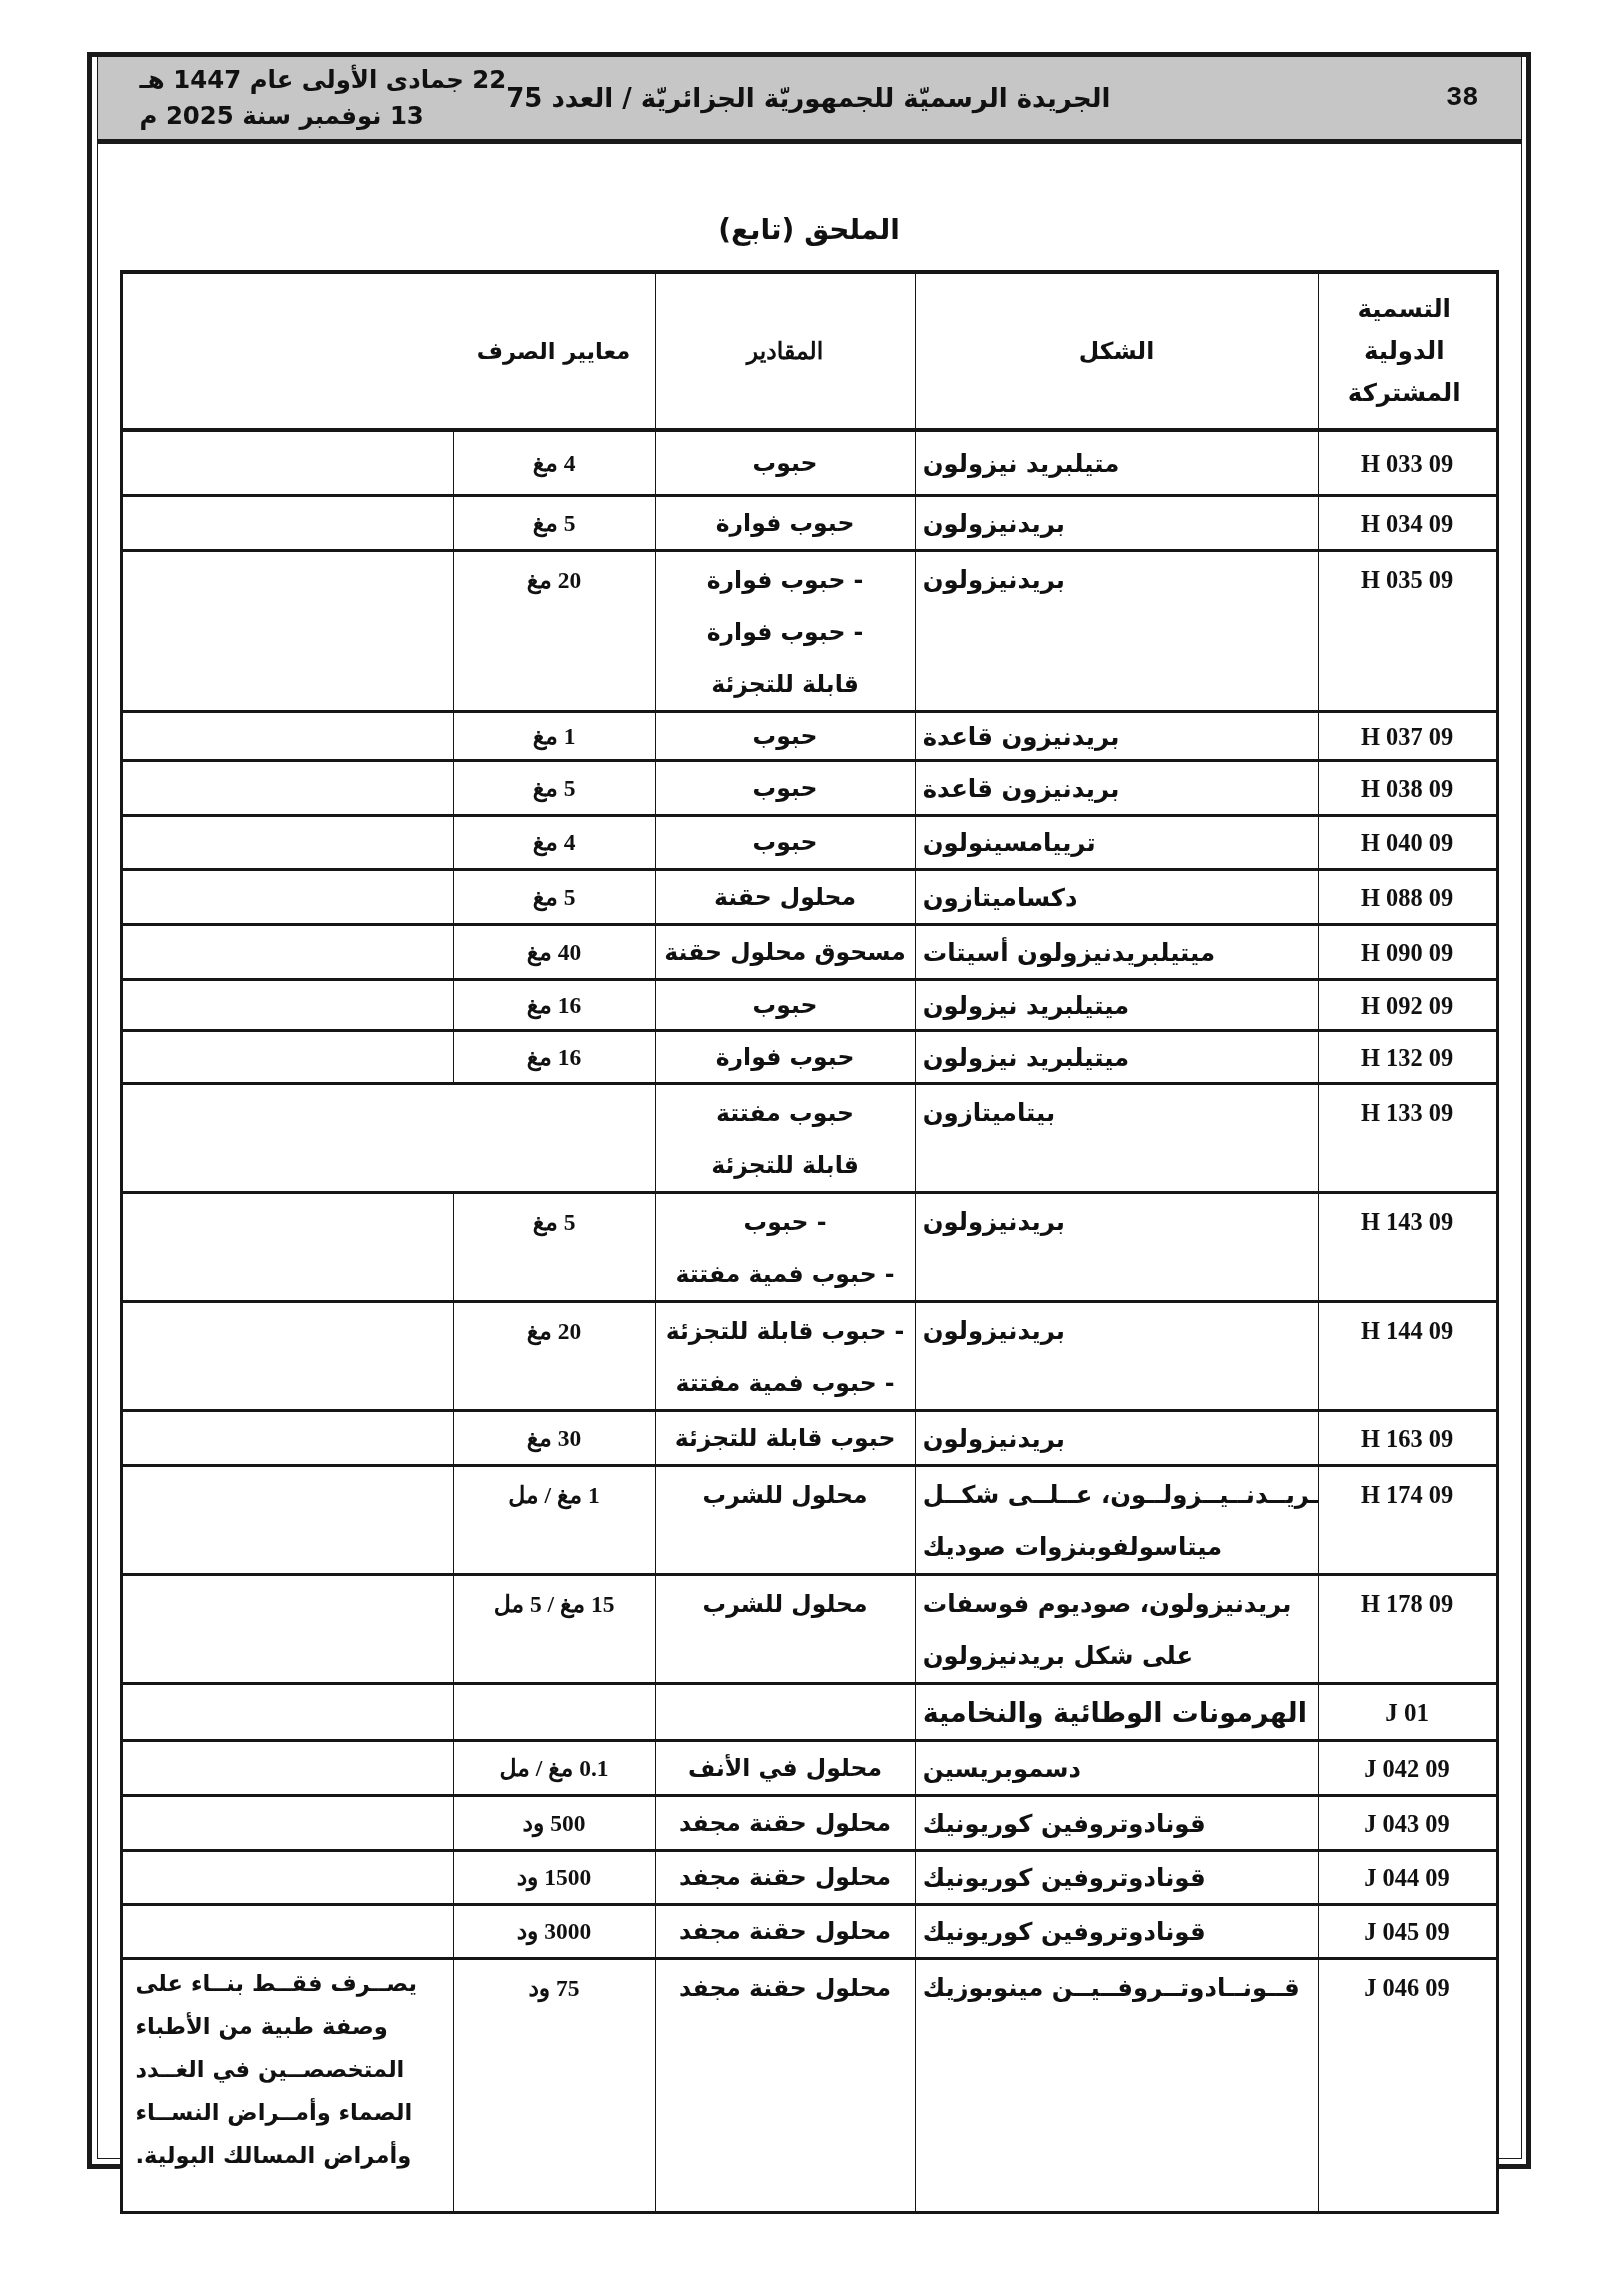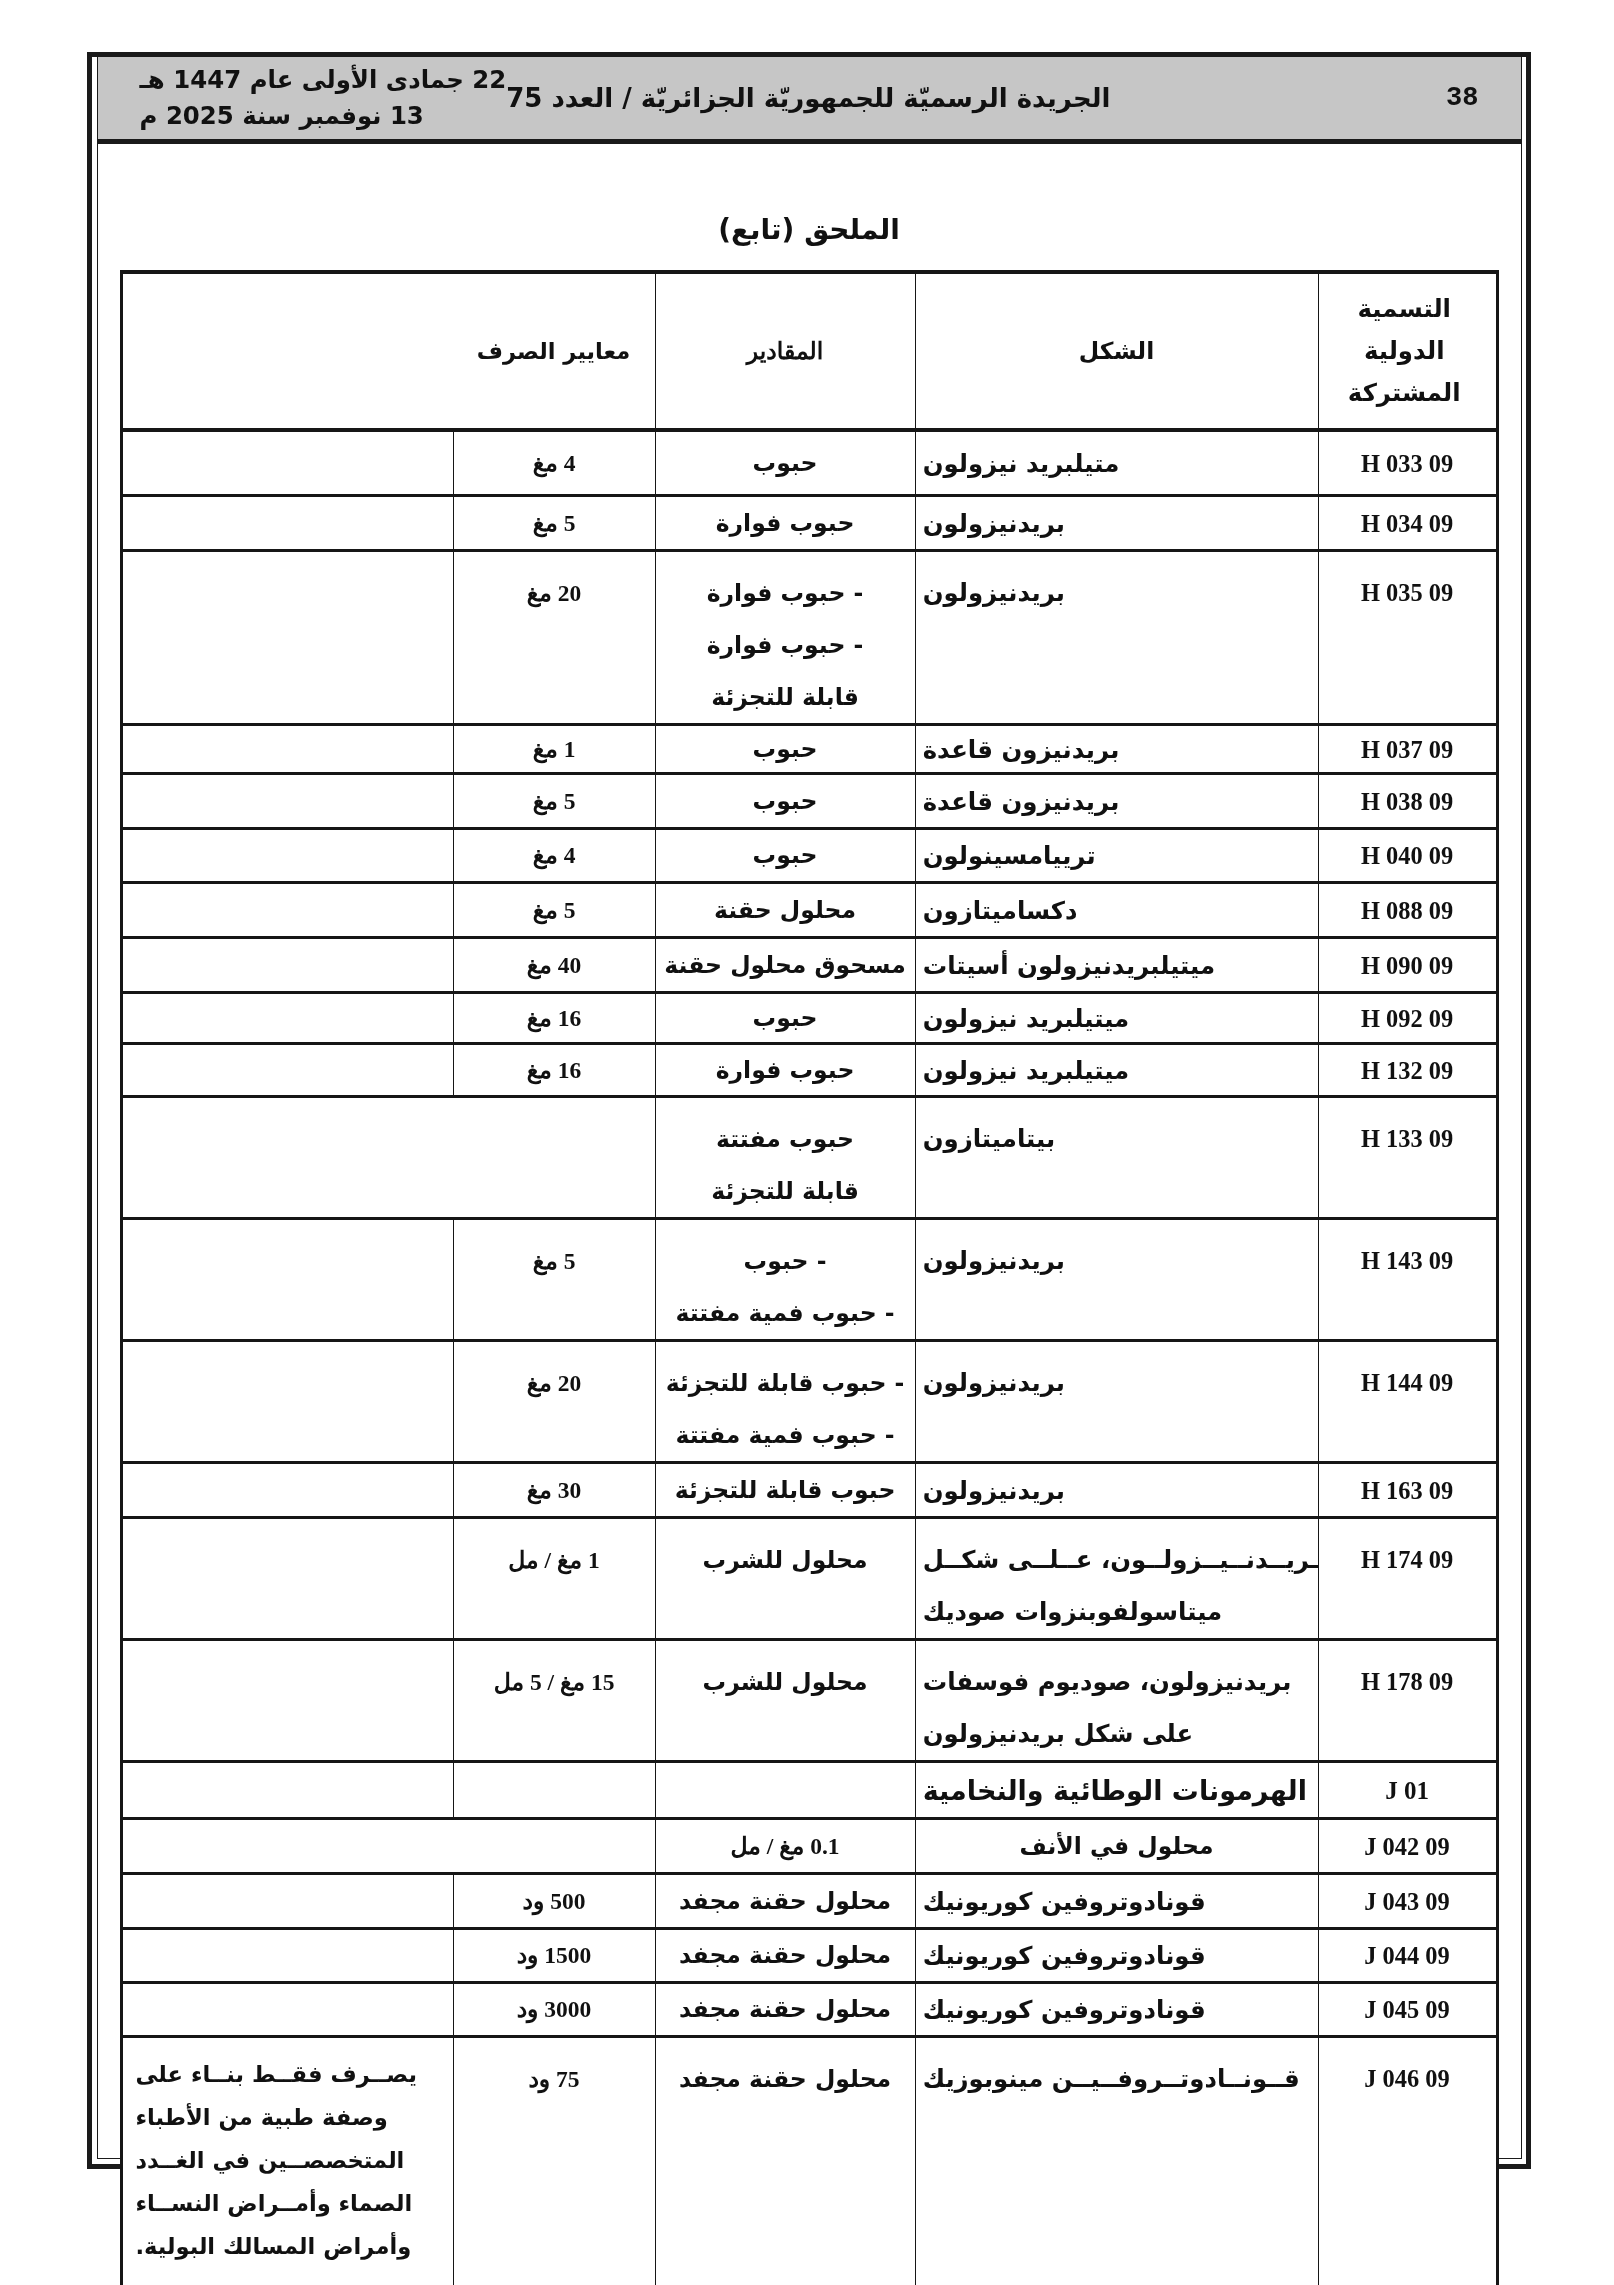--- a/index.html
+++ b/index.html
@@ -40,21 +40,21 @@
     justify-content:center;padding:0 9px;overflow:hidden;}
   .c-code,.c-name,.c-form,.c-dose{border-left:1.8px solid #161616;}
   .c-code{align-items:center;text-align:center;
     font-family:"Liberation Serif","DejaVu Serif",serif;font-size:24.4px;}
   .c-name{align-items:flex-end;text-align:right;padding:0 12.7px 0 7.2px;font-size:24.4px;}
   .c-form{align-items:center;text-align:center;font-size:23.5px;}
   .c-dose{align-items:center;text-align:center;
     font-family:"Liberation Serif","DejaVu Serif",serif;font-size:23.5px;}
   .c-crit{align-items:flex-end;text-align:right;padding:0 11px;font-size:22.6px;}
   .line{line-height:45px;white-space:nowrap;}
-  .tall .cell{justify-content:flex-start;padding-top:15px;}
+  .tall .cell{justify-content:flex-start;padding-top:2px;}
   .tall .line{line-height:52px;}
   .c-crit .line{line-height:43px;}
   .section .c-name{font-size:27px;}
   .section .c-code{font-size:25px;}
   
   #tbody .trow:nth-child(1){min-height:62px;}
   #tbody .trow:nth-child(2){min-height:52px;}
   #tbody .trow:nth-child(3){min-height:157px;}
   #tbody .trow:nth-child(4){min-height:46px;}
   #tbody .trow:nth-child(5){min-height:52px;}
@@ -353,20 +353,23 @@
               <div class="line">الهرمونات الوطائية والنخامية</div>
             </div>
     <div class="cell c-form"></div>
     <div class="cell c-dose"></div>
     <div class="cell c-crit"></div>
   </div>
           <div class="trow">
     <div class="cell c-code">
               <div class="line">09 J 042</div>
             </div>
+    <div class="cell c-name">
+              <div class="line">دسموبريسين</div>
+            </div>
     <div class="cell c-form">
               <div class="line">محلول في الأنف</div>
             </div>
     <div class="cell c-dose">
               <div class="line">0.1 مغ / مل</div>
             </div>
     <div class="cell c-crit"></div>
   </div>
           <div class="trow">
     <div class="cell c-code">

